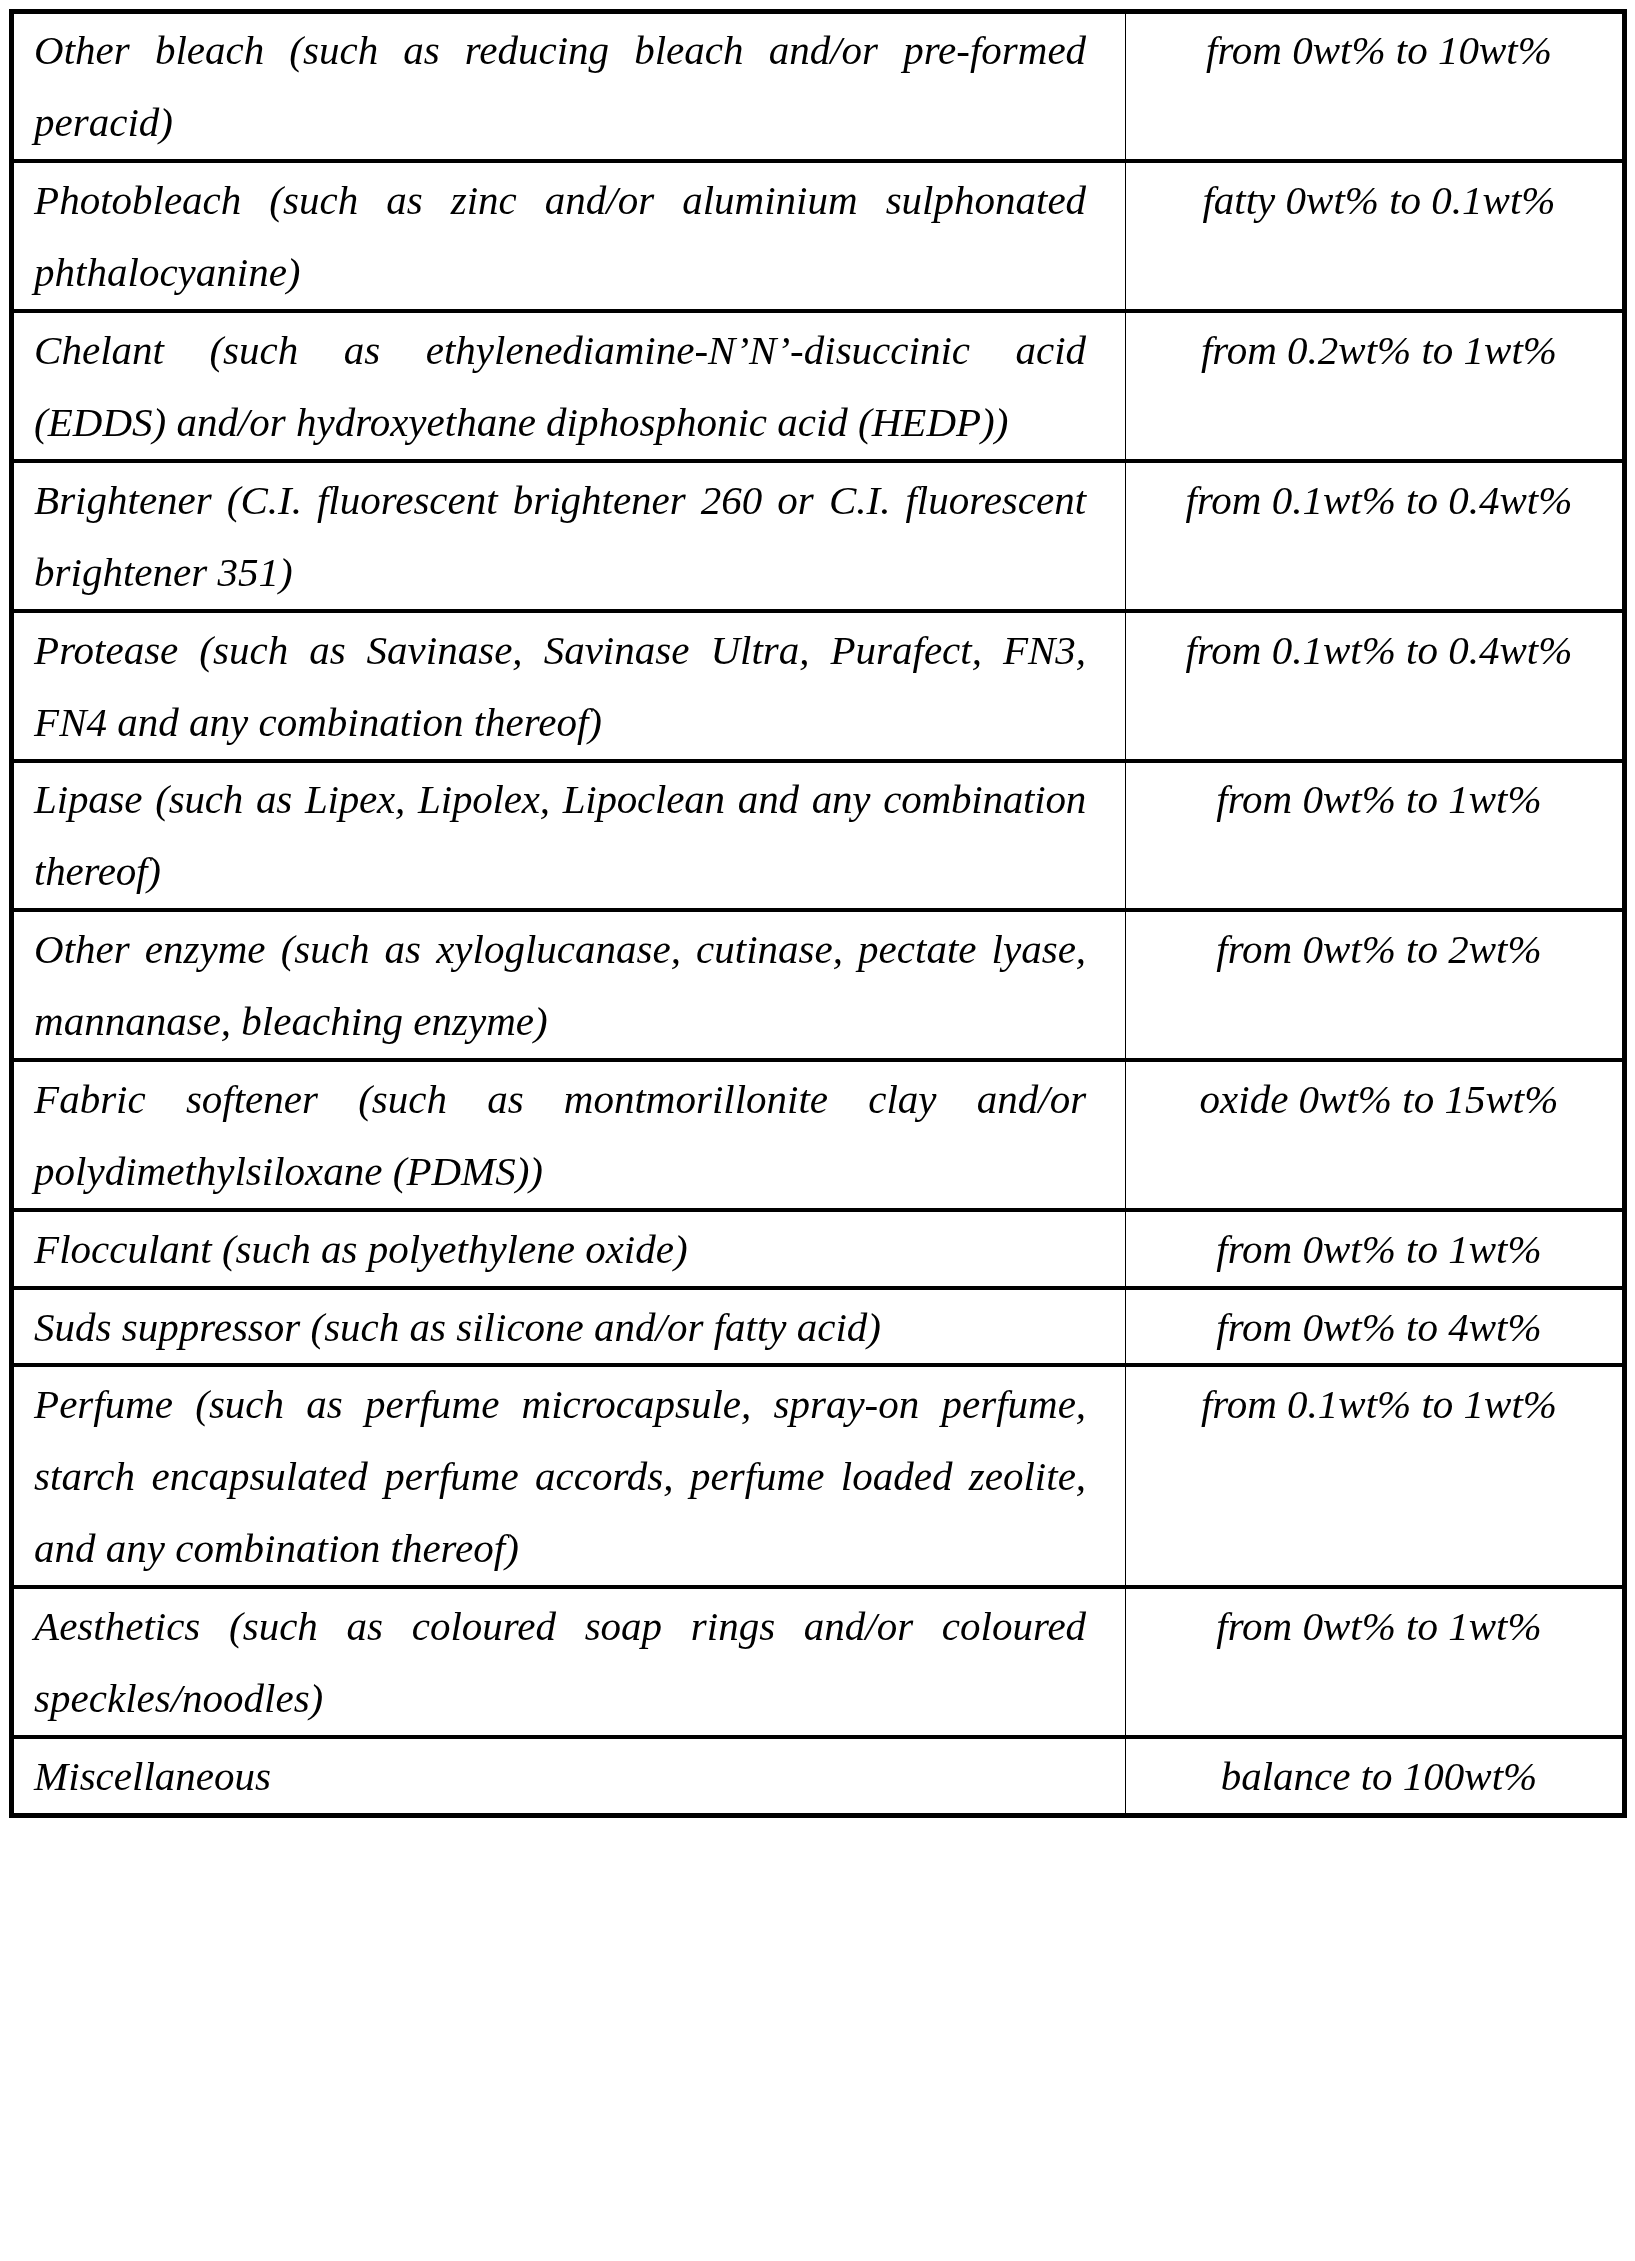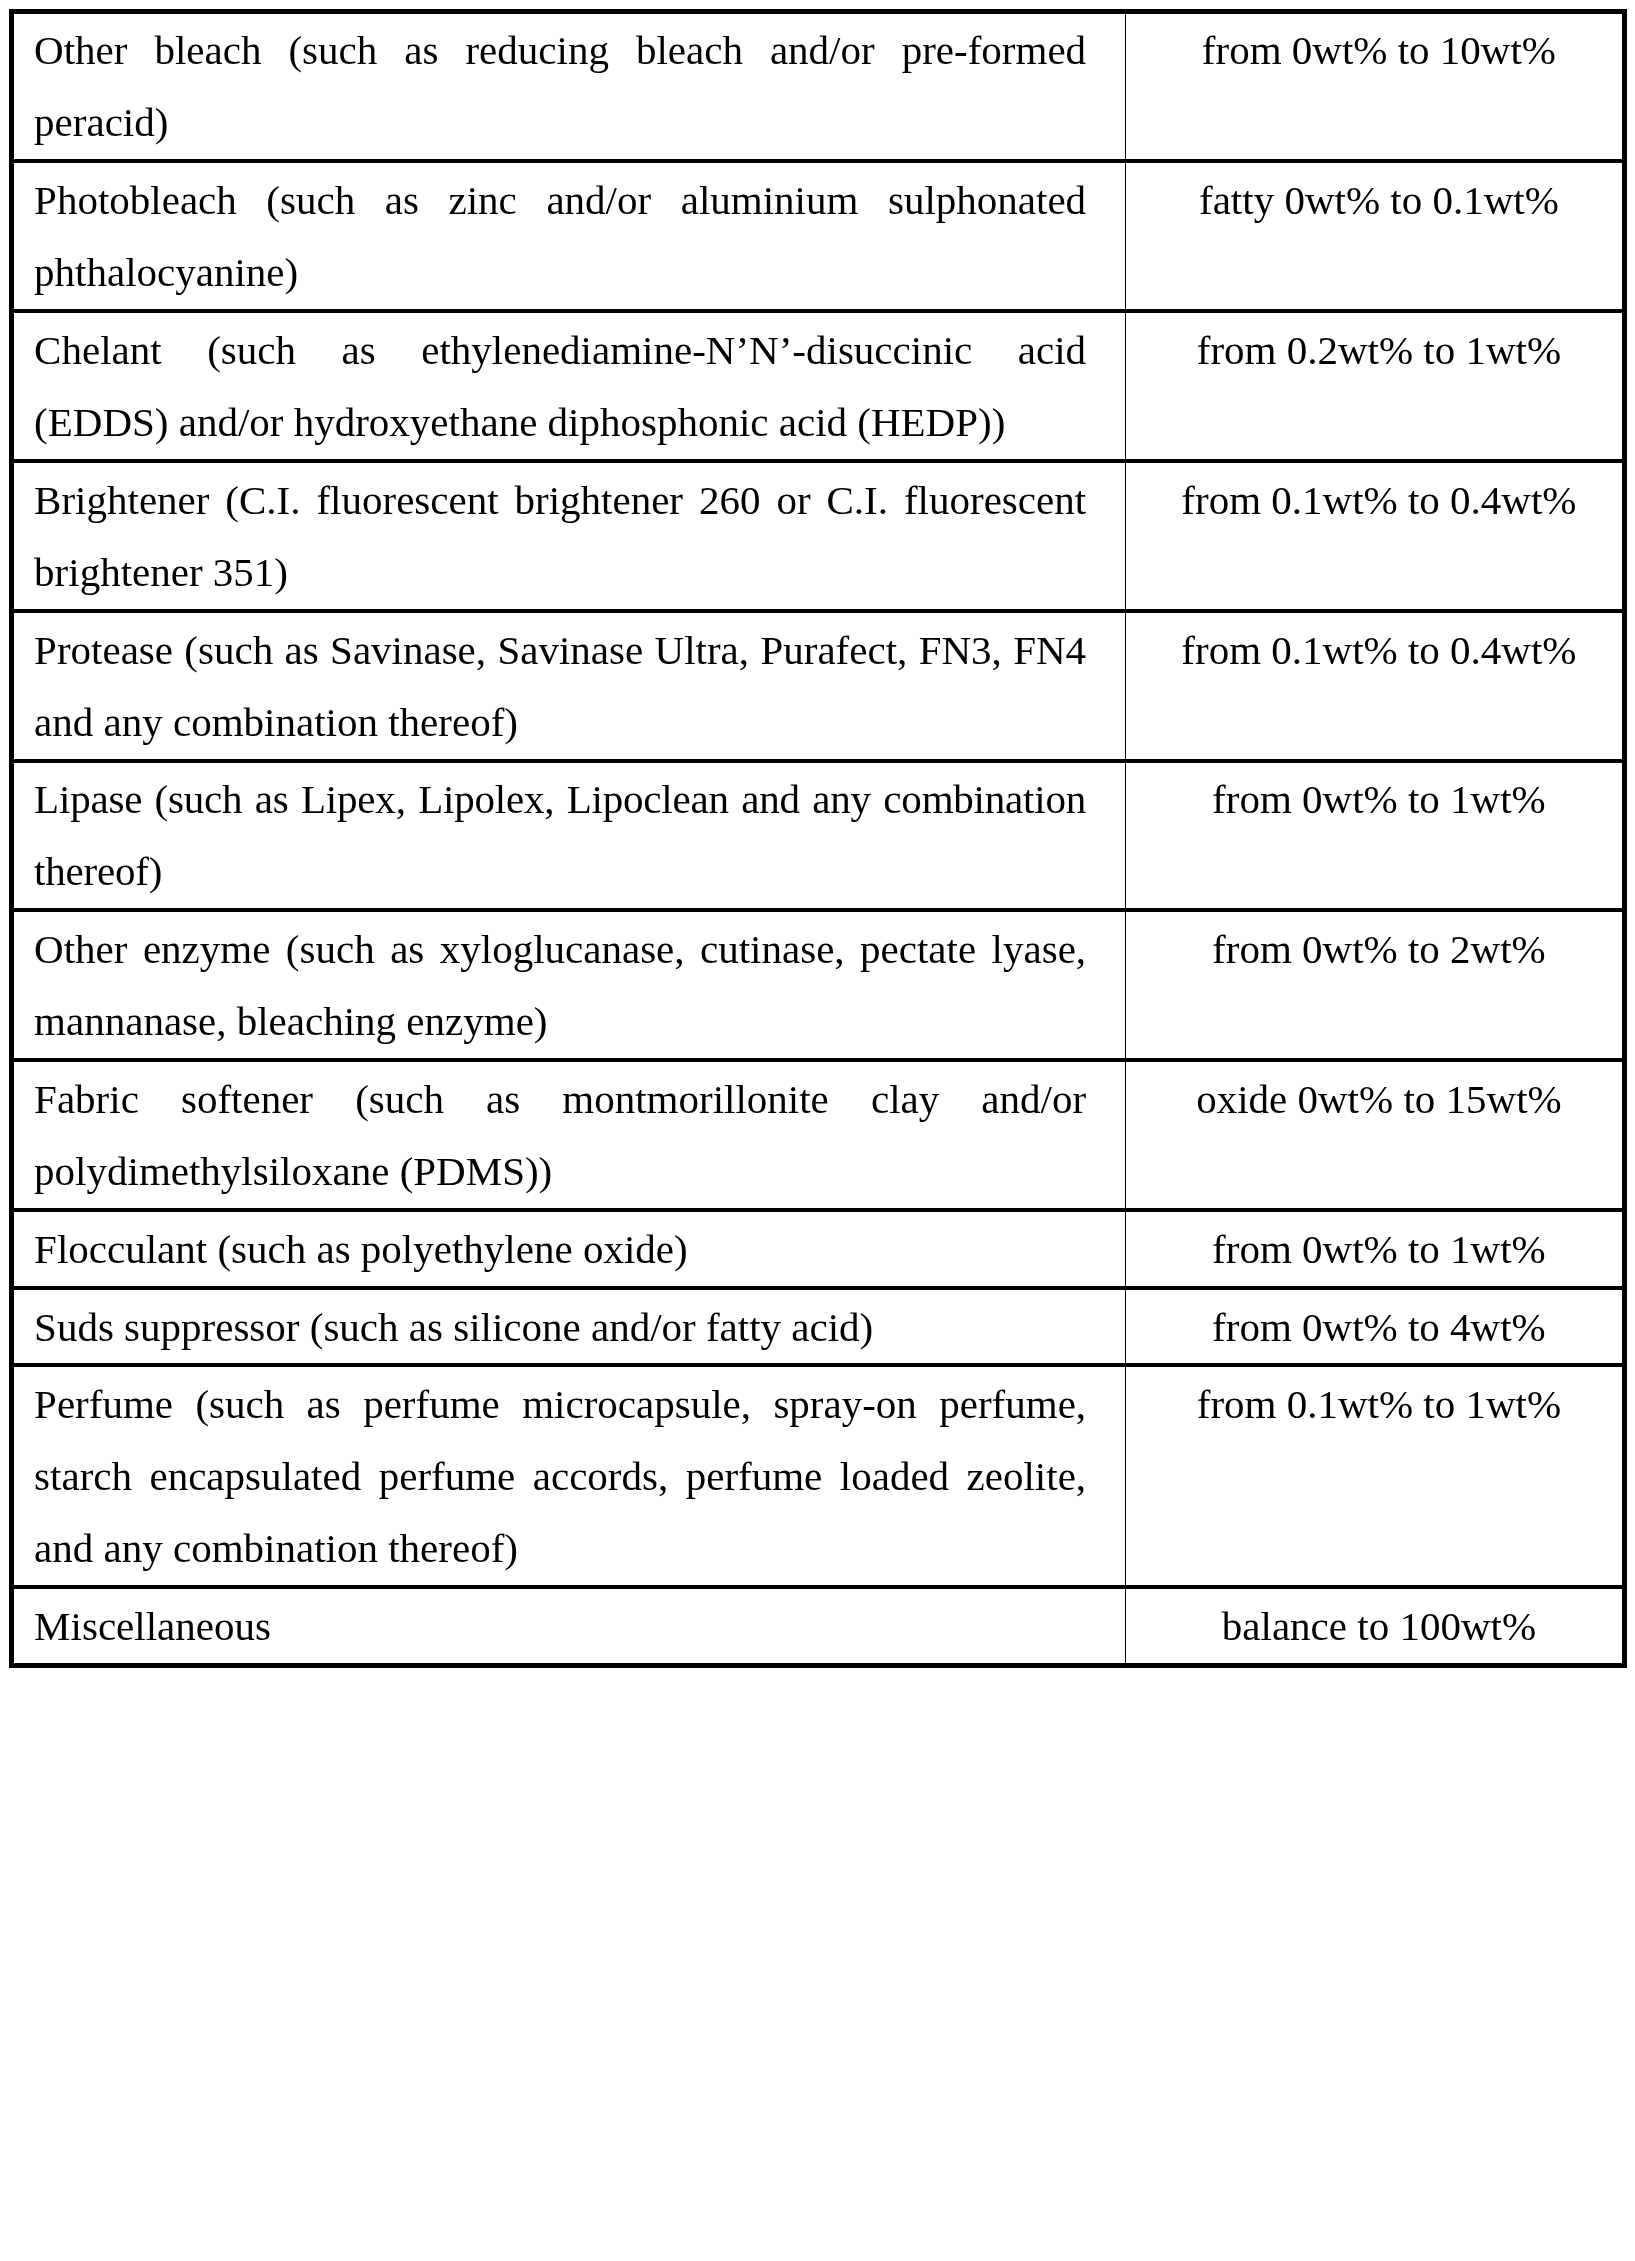--- a/index.html
+++ b/index.html
@@ -13,20 +13,21 @@
     position: relative;
     font-family: "Liberation Serif", "DejaVu Serif", serif;
     color: #000000;
   }
   .page {
     position: absolute;
     left: 0; top: 0;
     width: 1635px;
     height: 2261px;
     background: #ffffff;
+    font-style: italic;
   }
   table.ingredients-table {
     position: absolute;
     left: 8.6px;
     top: 8.6px;
     width: 1618px;
     border-collapse: collapse;
     table-layout: fixed;
     border: 5.1px solid #000000;
   }
@@ -114,20 +115,24 @@
   <tr>
     <td class="ingredient-cell">Suds suppressor (such as silicone and/or fatty acid)</td>
     <td class="range-cell">from 0wt% to 4wt%</td>
   </tr>
 
   <tr>
     <td class="ingredient-cell">Perfume (such as perfume microcapsule, spray-on perfume, starch encapsulated perfume accords, perfume loaded zeolite, and any combination thereof)</td>
     <td class="range-cell">from 0.1wt% to 1wt%</td>
   </tr>
 
+  <tr>
+    <td class="ingredient-cell">Aesthetics (such as coloured soap rings and/or coloured speckles/noodles)</td>
+    <td class="range-cell">from 0wt% to 1wt%</td>
+  </tr>
 
   <tr>
     <td class="ingredient-cell">Miscellaneous</td>
     <td class="range-cell">balance to 100wt%</td>
   </tr>
 </tbody>
   </table>
 </div>
 
 

